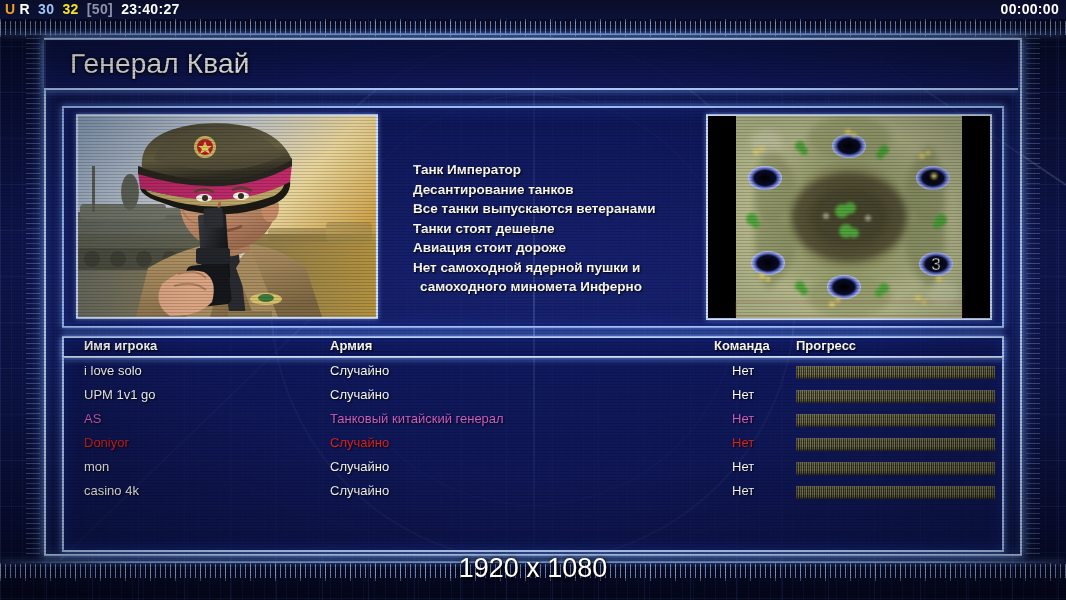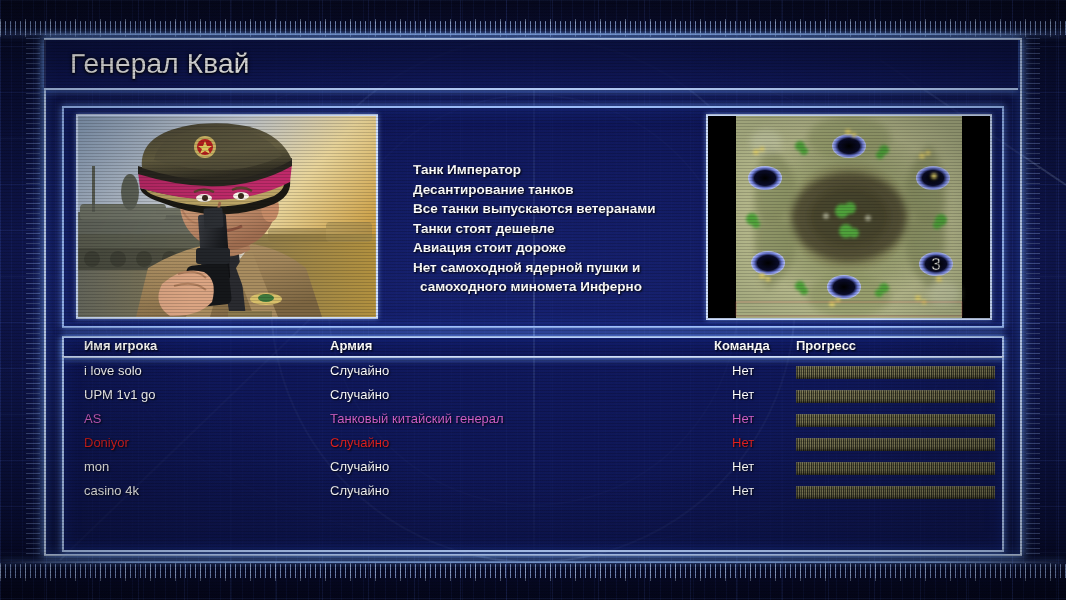--- a/index.html
+++ b/index.html
@@ -234,20 +234,30 @@
   <div class="ruler major" style="top:19px; height:18px; opacity:.5;"></div>
   <div class="hline" style="top:33px;"></div>
 
   <div class="hline" style="top:561px;"></div>
   <div class="ruler" style="top:564px;"></div>
   <div class="ruler major" style="top:563px; height:18px; opacity:.45;"></div>
 
   <div class="ruler-v" style="left:26px; top:38px; height:520px; opacity:.55;"></div>
   <div class="ruler-v" style="right:26px; top:38px; height:520px; opacity:.55;"></div>
 
+  <div class="hudbar">
+    <div class="hud-left">
+      <span class="c-u" style="color: rgb(240, 160, 28);">U</span><span class="c-r" style="color: rgb(255, 255, 255);">R</span>
+      <span class="c-30" style="color: rgb(159, 196, 245);">30</span>
+      <span class="c-32" style="color: rgb(245, 226, 38);">32</span>
+      <span class="c-50" style="color: rgb(141, 147, 168);">[50]</span>
+      <span class="c-time" style="color: rgb(255, 255, 255);">23:40:27</span>
+    </div>
+    <div class="hud-right">00:00:00</div>
+  </div>
 
   <div class="panel-outer"></div>
 
   <div class="title-strip"></div>
   <div class="title-text">Генерал Квай</div>
 
   <div class="content-panel"></div>
 
   <div class="portrait">
     <svg width="298" height="201" viewBox="0 0 298 201">
@@ -513,16 +523,17 @@
     <div class="row">
       <div class="cell cell-name" style="color: rgb(255, 255, 255);">casino 4k</div>
       <div class="cell cell-army" style="color: rgb(255, 255, 255);">Случайно</div>
       <div class="cell cell-team" style="color: rgb(255, 255, 255);">Нет</div>
       <div class="bar">
           <div class="bar-fill" style="width: 100%;"></div>
         </div>
     </div>
   </div>
 
+  <div class="res">1920 x 1080</div>
 
   <div class="scan"></div>
   <div class="vignette"></div>
 </div>
 
 </body></html>

